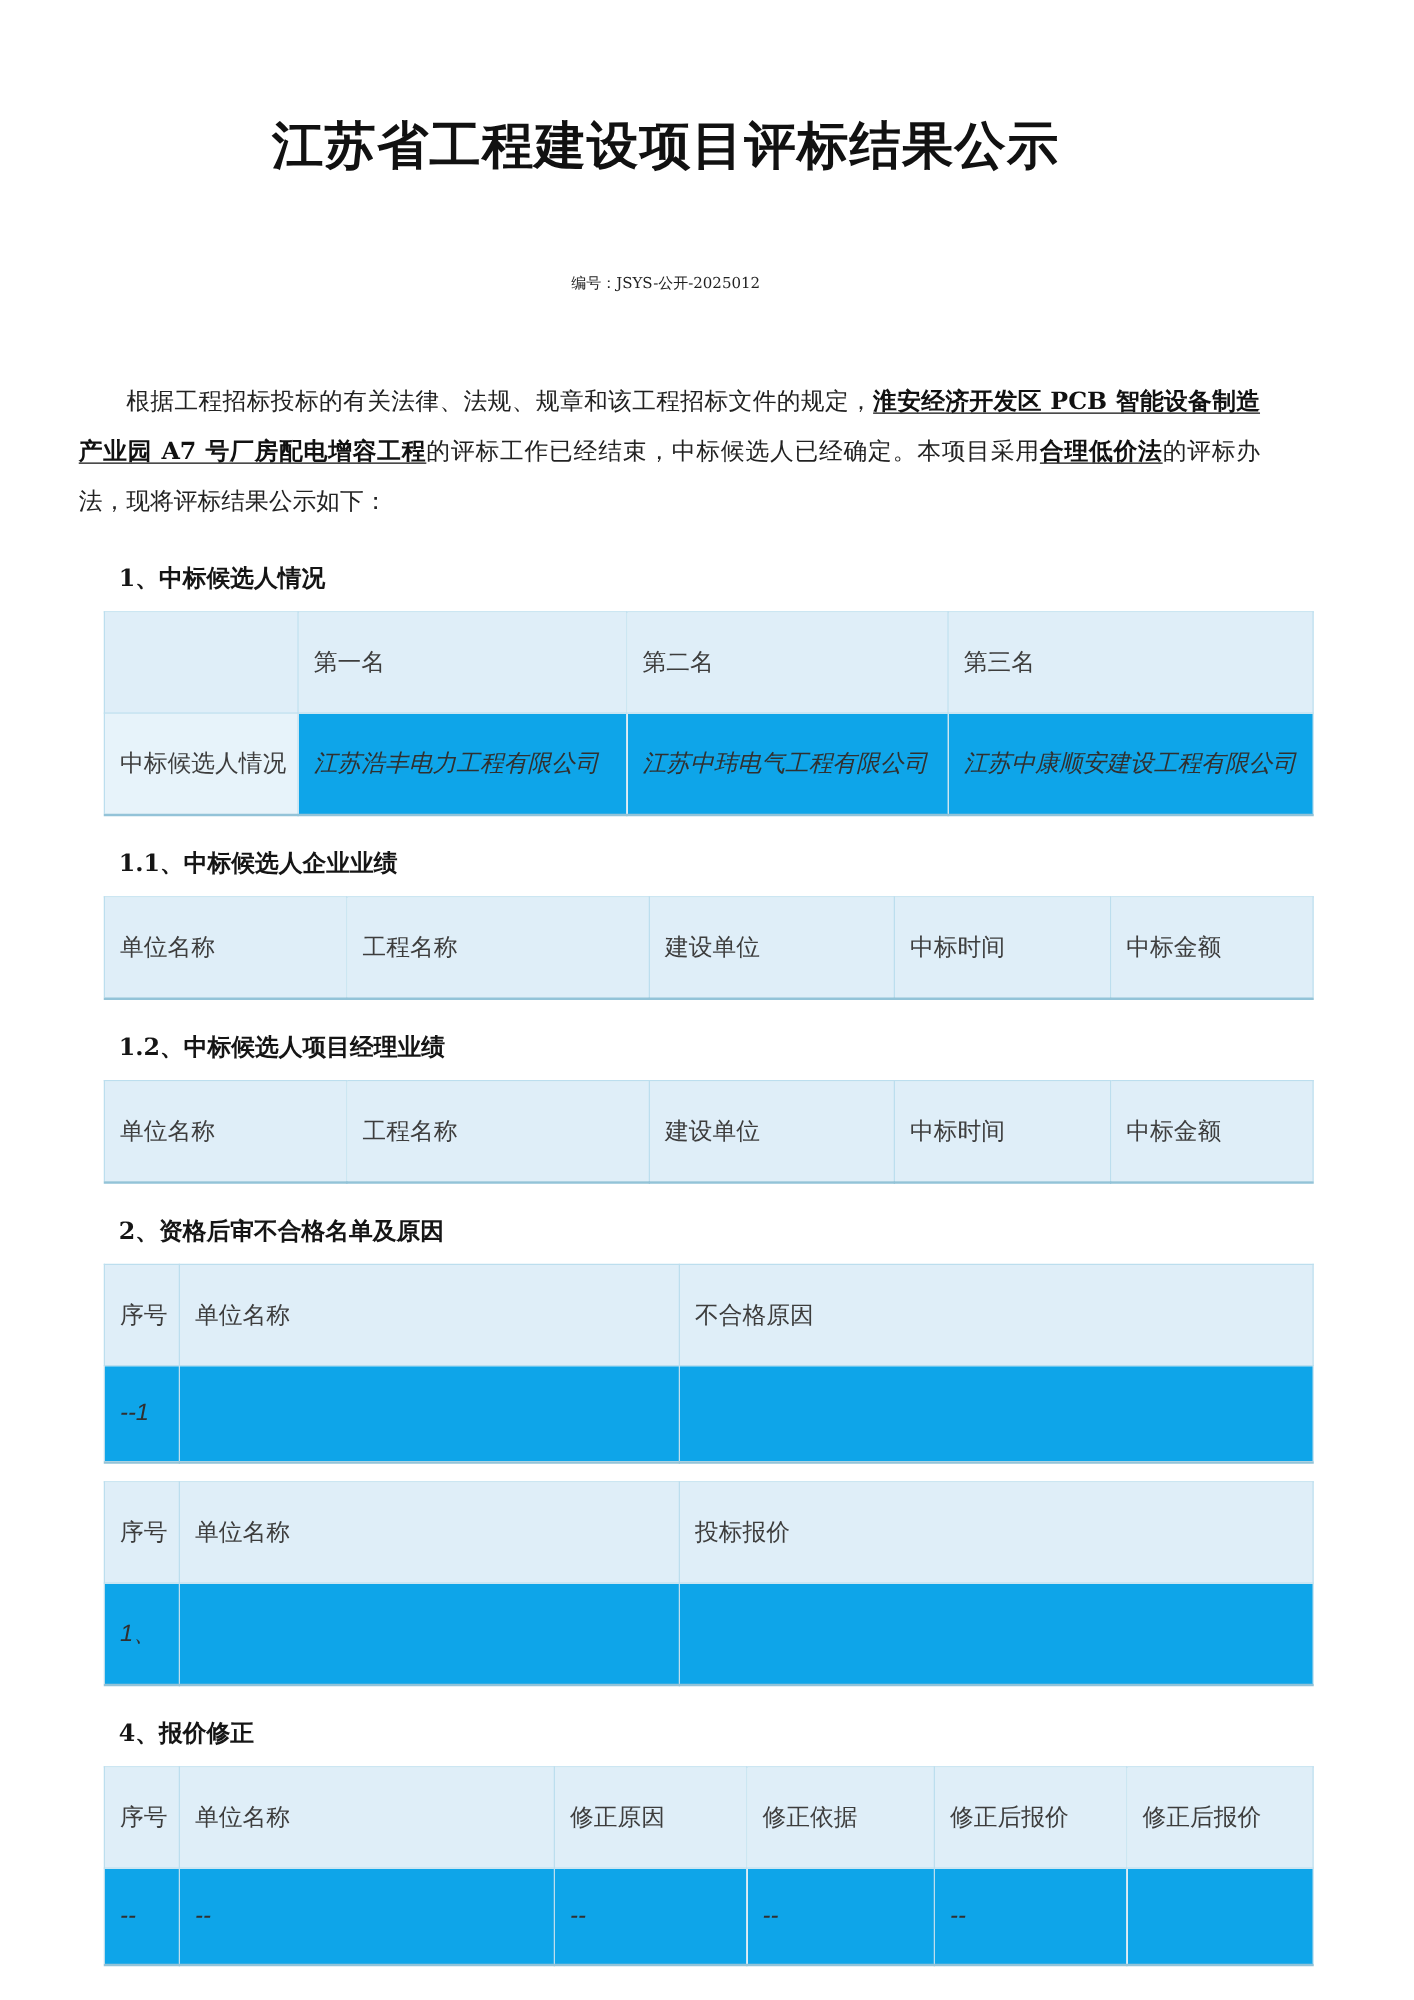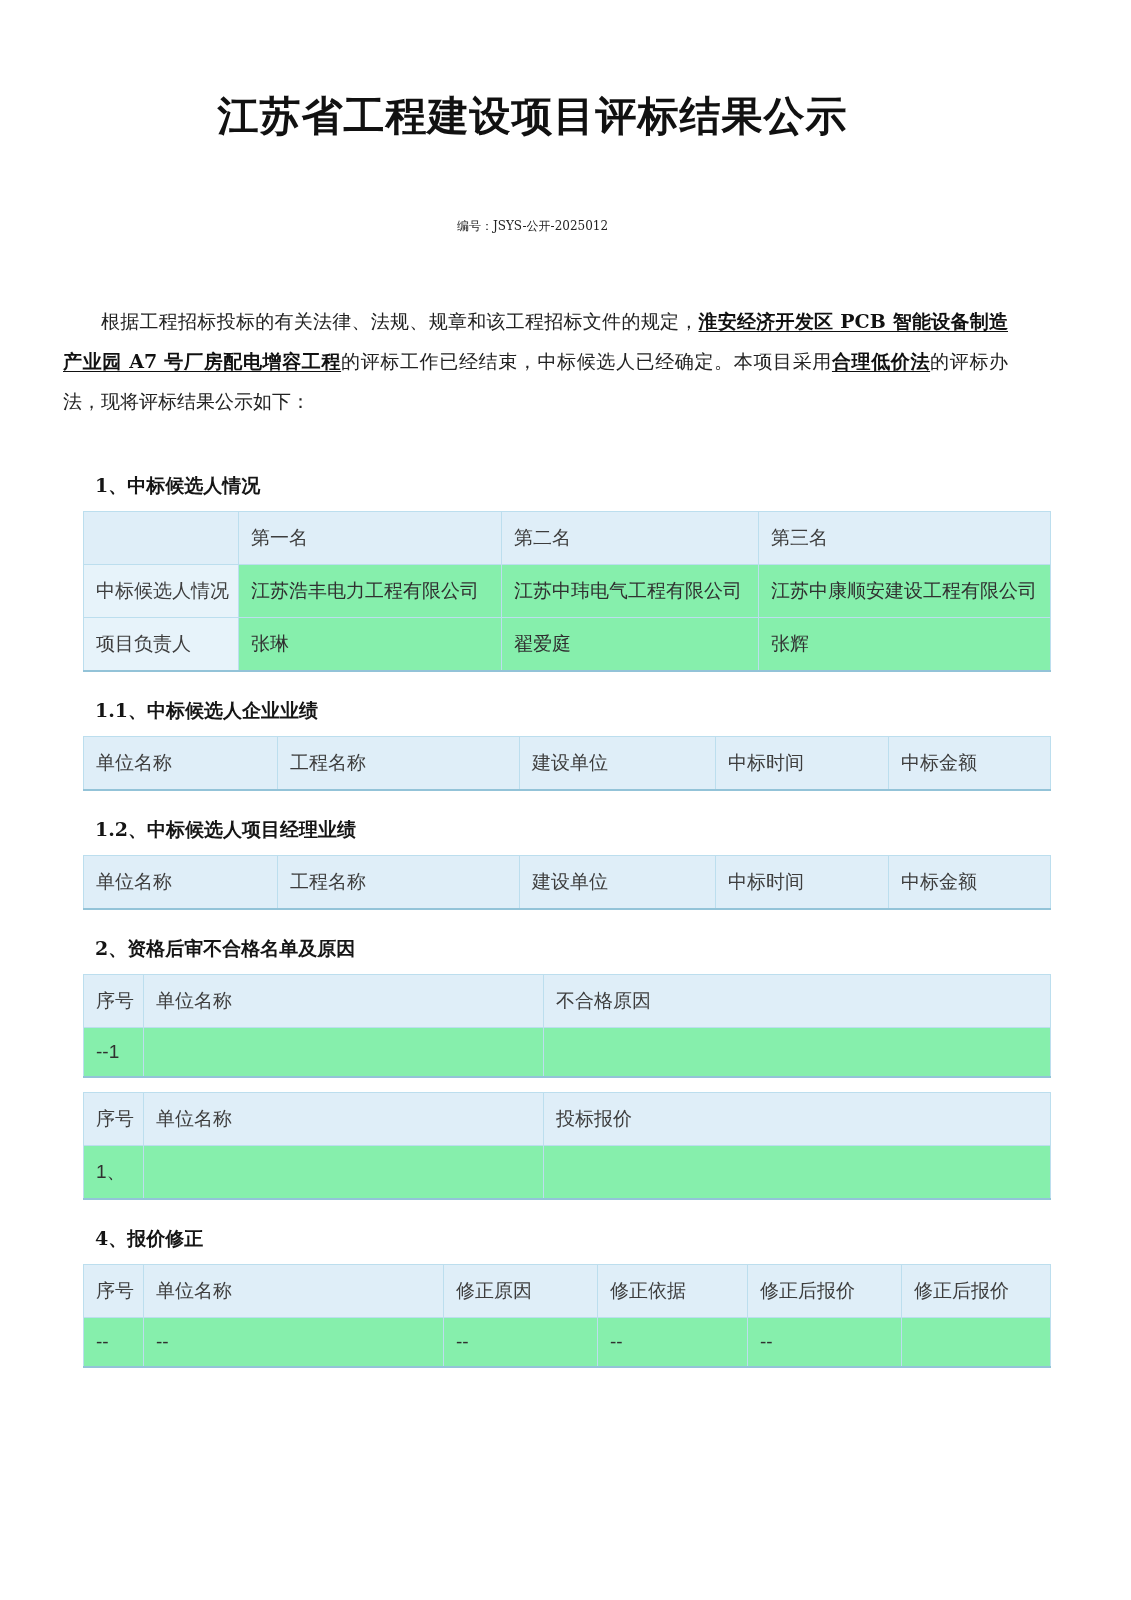--- a/index.html
+++ b/index.html
@@ -44,46 +44,47 @@
     text-underline-offset: 3px;
     color: #111;
   }
   .sec-h {
     margin: 26px 0 0 95px;
     font-size: 19px;
     font-weight: bold;
     color: #151515;
     line-height: 24px;
   }
-  .sec-h.first { margin-top: 52px; }
+  .sec-h.first { margin-top: 30px; }
   table.tbl {
     margin: 14px 0 0 83px;
     width: 967px;
     border-collapse: collapse;
     table-layout: fixed;
     border: 1px solid #a5cadb;
     border-bottom: 2px solid #93c3d8;
   }
   table.tbl th, table.tbl td {
     border: 1px solid #bcdeee;
     font-size: 19px;
     font-weight: normal;
     text-align: left;
     vertical-align: middle;
-    padding: 13px 12px;
+    padding: 27px 12px;
     overflow: hidden;
     white-space: nowrap;
   }
   table.tbl th {
     background: #dfeef8;
     color: #3d3d3d;
   }
   table.tbl td {
-    background: #86efac;
+    background: #0ea5e9;
     color: #303030;
+    font-style: italic;
   }
   .t1 th.rowlabel { background: #e7f3fa; font-weight: normal; }
   td.ph {
     font-family: "Liberation Sans", sans-serif;
     font-weight: 600;
     color: #1f1f1f;
     padding-top: 15px;
     padding-bottom: 15px;
   }
   td.tall { padding-top: 15px; padding-bottom: 15px; }
@@ -114,26 +115,20 @@
       <th>第一名</th>
       <th>第二名</th>
       <th>第三名</th>
     </tr>
     <tr>
       <th class="rowlabel">中标候选人情况</th>
       <td>江苏浩丰电力工程有限公司</td>
       <td>江苏中玮电气工程有限公司</td>
       <td>江苏中康顺安建设工程有限公司</td>
     </tr>
-    <tr>
-      <th class="rowlabel">项目负责人</th>
-      <td>张琳</td>
-      <td>翟爱庭</td>
-      <td>张辉</td>
-    </tr>
   </tbody>
     </table>
 
   <div class="sec-h">1.1、中标候选人企业业绩</div>
 
   <table class="tbl">
     <colgroup>
         <col style="width:194px">
         <col style="width:242px">
         <col style="width:196px">

